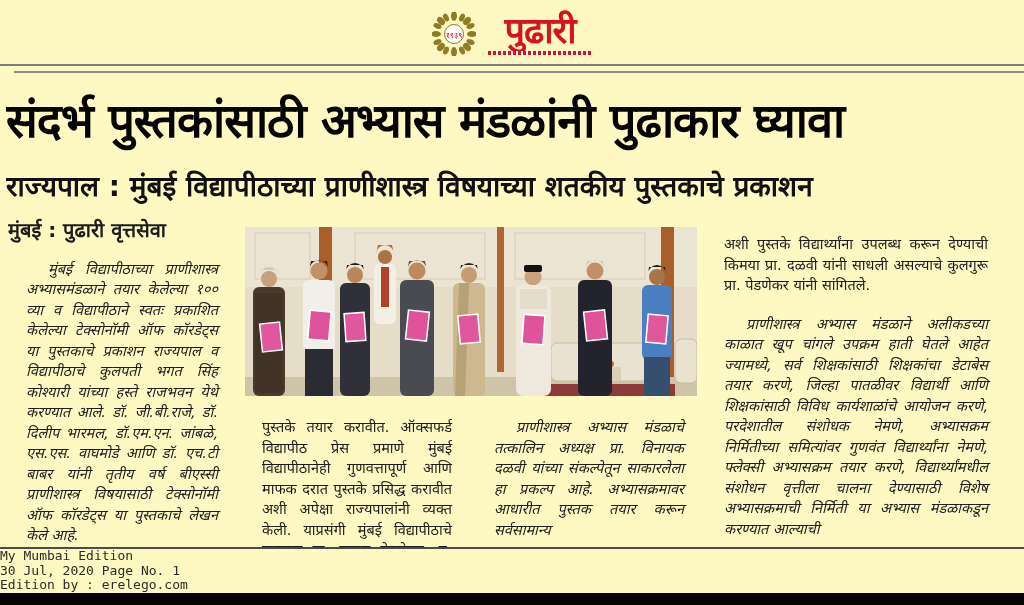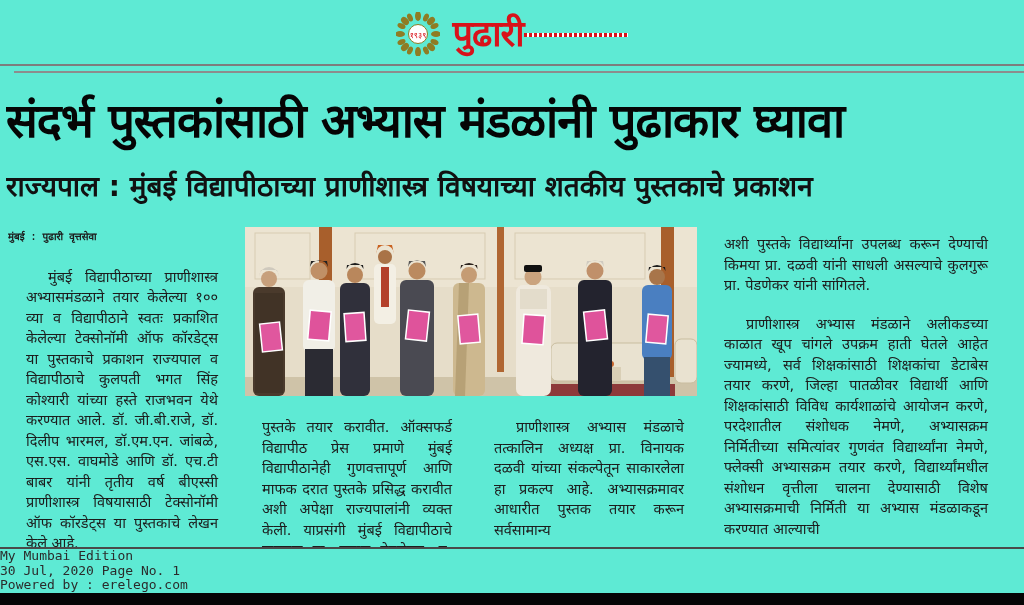--- a/index.html
+++ b/index.html
@@ -1,23 +1,23 @@
 <!DOCTYPE html>
 <html><head>
 <meta charset="utf-8">
 <style>
   html,body{margin:0;padding:0;background:#ffffff;}
-  #page{position:relative;width:1024px;height:605px;background:#5eead4;overflow:hidden;
+  #page{position:relative;width:1024px;height:605px;background:#fef9c3;overflow:hidden;
         font-family:"DejaVu Sans", sans-serif;}
 
   
   #masthead{position:absolute;top:8px;left:0;width:1024px;height:52px;
             display:flex;justify-content:center;align-items:center;gap:12px;}
   #emblem{width:44px;height:44px;flex:0 0 auto;}
-  #logo-wrap{display:flex;flex-direction:row;align-items:center;}
+  #logo-wrap{display:flex;flex-direction:column;align-items:center;}
   #logo-text{color:#d8121a;font-weight:bold;font-size:36px;line-height:36px;
              font-family:"DejaVu Sans", sans-serif;letter-spacing:-1px;}
   #tagline{margin-top:2px;width:104px;height:4px;
            background:repeating-linear-gradient(90deg,#d8121a 0 3px,#ffffff 3px 5px);}
 
   
   .rule{position:absolute;background:#7d7d7d;}
   #rule-top-1{top:64px;left:0;width:1024px;height:2px;}
   #rule-top-2{top:71px;left:14px;width:1010px;height:2px;background:#8d8d8d;}
   #rule-article-bottom{top:547px;left:0;width:1024px;height:2px;background:#4a4a4a;}
@@ -27,26 +27,26 @@
             font-size:47px;line-height:74px;font-weight:bold;color:#050505;
             white-space:nowrap;overflow:hidden;letter-spacing:-1px;}
   #subheadline{position:absolute;top:166px;left:6px;width:1012px;height:44px;
                font-size:28px;line-height:42px;font-weight:bold;color:#111;
                white-space:nowrap;overflow:hidden;}
 
   
   .col{position:absolute;font-size:14.5px;line-height:20.5px;text-align:justify;
        color:#1c1c1c;overflow:hidden;}
   .col p{margin:18px;}
-  .col p.indent{text-indent:22px;}
+  .col p.indent{text-indent:22px;font-style:italic;}
   #col1{left:8px;top:216px;width:228px;height:332px;}
   #col2{left:244px;top:399px;width:226px;height:149px;}
   #col3{left:476px;top:399px;width:226px;height:149px;}
   #col4{left:706px;top:216px;width:300px;height:332px;}
-  #dateline{font-weight:bold;font-size:10px;margin:12px 0 2px 0;font-family:Liberation Mono, monospace;}
+  #dateline{font-weight:bold;font-size:20px;margin:4px 0 2px 0;}
 
   
   #photo{position:absolute;left:245px;top:227px;width:452px;height:169px;
          overflow:hidden;background:#e6ddc9;}
   #photo svg{display:block;}
 
   
   #footer{position:absolute;top:549px;left:0;width:1024px;text-align:left;
           font-family:"DejaVu Sans Mono", monospace;font-size:13px;line-height:14.5px;
           color:#2b2b2b;}
@@ -208,18 +208,18 @@
   <div id="col4" class="col">
     <p>अशी पुस्तके विद्यार्थ्यांना उपलब्ध करून देण्याची किमया प्रा. दळवी यांनी साधली असल्याचे कुलगुरू प्रा. पेडणेकर यांनी सांगितले.</p>
     <p class="indent">प्राणीशास्त्र अभ्यास मंडळाने अलीकडच्या काळात खूप चांगले उपक्रम हाती घेतले आहेत ज्यामध्ये, सर्व शिक्षकांसाठी शिक्षकांचा डेटाबेस तयार करणे, जिल्हा पातळीवर विद्यार्थी आणि शिक्षकांसाठी विविध कार्यशाळांचे आयोजन करणे, परदेशातील संशोधक नेमणे, अभ्यासक्रम निर्मितीच्या समित्यांवर गुणवंत विद्यार्थ्यांना नेमणे, फ्लेक्सी अभ्यासक्रम तयार करणे, विद्यार्थ्यांमधील संशोधन वृत्तीला चालना देण्यासाठी विशेष अभ्यासक्रमाची निर्मिती या अभ्यास मंडळाकडून करण्यात आल्याची</p>
   </div>
 
   <div id="rule-article-bottom" class="rule"></div>
 
   <div id="footer">
     <div>My Mumbai Edition</div>
     <div>30 Jul, 2020 Page No. 1</div>
-    <div>Powered by : erelego.com</div>
+    <div>Edition by : erelego.com</div>
   </div>
 
   <div id="bottom-bar"></div>
 
 </div>
 
 </body></html>

